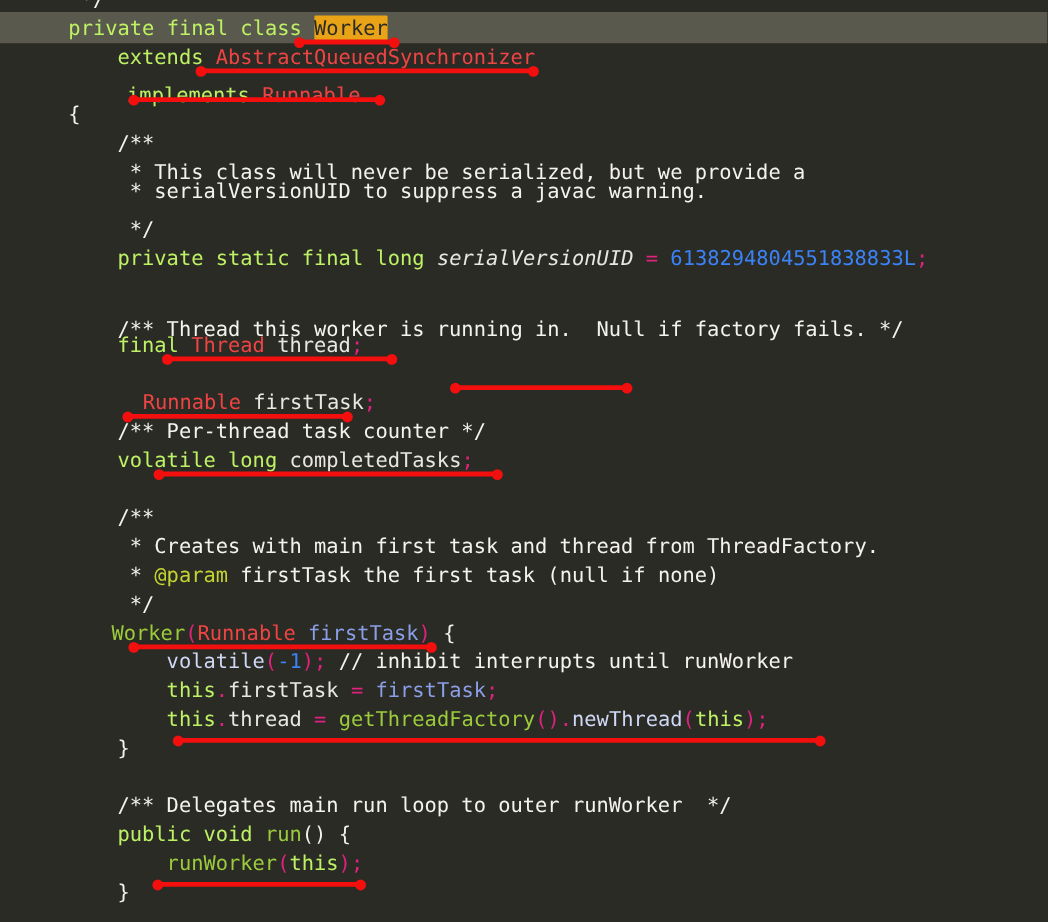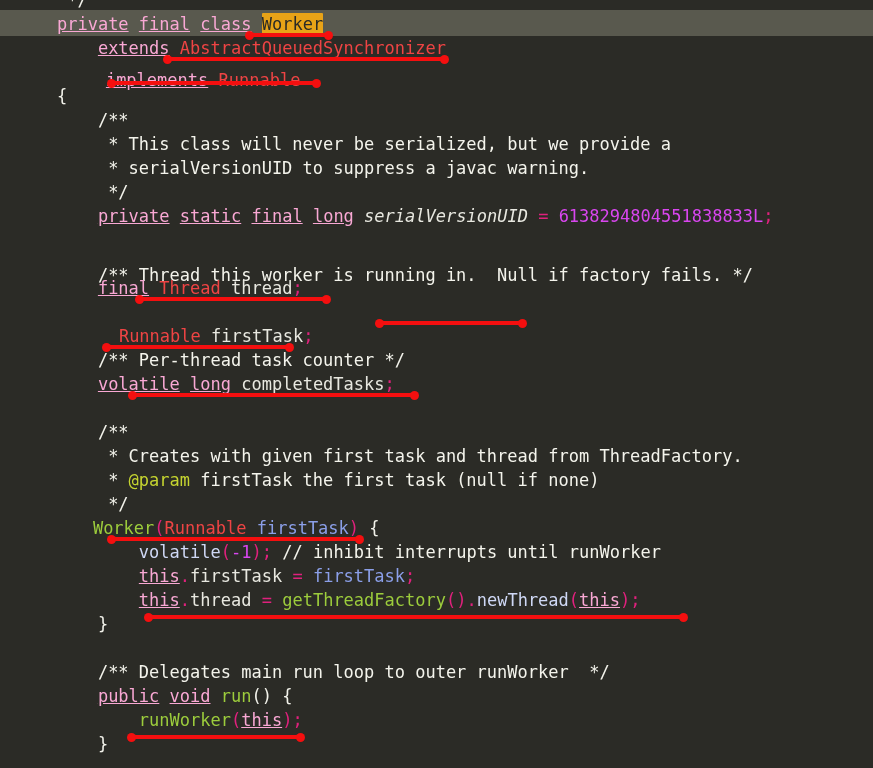--- a/index.html
+++ b/index.html
@@ -50,25 +50,25 @@
   .line-highlight {
     position: absolute;
     left: 0;
     width: 873px;
     height: 26px;
     background: #59594e;
     z-index: 1;
   }
 
   
-  .kw      { color: #f9a8d4; text-decoration: underline; }          
+  .kw      { color: #bef264; }          
   .type    { color: #ef4444; }          
   .cmt     { color: #f4f4ec; }          
   .doctag  { color: #c5d430; }          
-  .num     { color: #d946ef; }          
+  .num     { color: #3b82f6; }          
   .meth    { color: #9ccc3c; }          
   .param   { color: #8b9fe8; }          
   .punct   { color: #e0217d; }          
   .plain   { color: #f2f2ea; }
   .fld     { color: #e8e8e0; }
   .fieldit { color: #e8e8e0; font-style: italic; }
   .call    { color: #cfd8f5; }
 
   
   .sel-token {
@@ -122,41 +122,41 @@
     <div class="line" style="top:36px;"><span class="plain">        </span><span class="kw">extends</span><span class="plain"> </span><span class="type">AbstractQueuedSynchronizer</span></div>
 
     <div class="line" style="top:68px;margin-left:8px;"><span class="plain">        </span><span class="kw">implements</span><span class="plain"> </span><span class="type">Runnable</span></div>
 
     <div class="line" style="top:84px;"><span class="plain">    </span><span class="plain">{</span></div>
 
     <div class="line" style="top:108px;"><span class="plain">        </span><span class="cmt">/**</span></div>
 
     <div class="line" style="top:132px;"><span class="plain">        </span><span class="cmt"> * This class will never be serialized, but we provide a</span></div>
 
-    <div class="line" style="top:156px;"><span class="plain">        </span><span class="cmt"> * serialVersionUID to suppress a javac warning.</span></div>
+    <div class="line" style="top:148px;"><span class="plain">        </span><span class="cmt"> * serialVersionUID to suppress a javac warning.</span></div>
 
     <div class="line" style="top:180px;"><span class="plain">        </span><span class="cmt"> */</span></div>
 
     <div class="line" style="top:204px;"><span class="plain">        </span><span class="kw">private</span><span class="plain"> </span><span class="kw">static</span><span class="plain"> </span><span class="kw">final</span><span class="plain"> </span><span class="kw">long</span><span class="plain"> </span><span class="fieldit">serialVersionUID</span><span class="plain"> </span><span class="punct">=</span><span class="plain"> </span><span class="num">6138294804551838833L</span><span class="punct">;</span></div>
 
     <div class="line" style="top:263px;"><span class="plain">        </span><span class="cmt">/** Thread this worker is running in.  Null if factory fails. */</span></div>
 
     <div class="line" style="top:276px;"><span class="plain">        </span><span class="kw">final</span><span class="plain"> </span><span class="type">Thread</span><span class="plain"> </span><span class="fld">thread</span><span class="punct">;</span></div>
 
     <div class="line" style="top:300px;"><span class="plain">        </span></div>
 
     <div class="line" style="top:324px;padding-left:37px;"><span class="plain">        </span><span class="type">Runnable</span><span class="plain"> </span><span class="fld">firstTask</span><span class="punct">;</span></div>
 
     <div class="line" style="top:348px;"><span class="plain">        </span><span class="cmt">/** Per-thread task counter */</span></div>
 
     <div class="line" style="top:372px;"><span class="plain">        </span><span class="kw">volatile</span><span class="plain"> </span><span class="kw">long</span><span class="plain"> </span><span class="fld">completedTasks</span><span class="punct">;</span></div>
 
     <div class="line" style="top:420px;"><span class="plain">        </span><span class="cmt">/**</span></div>
 
-    <div class="line" style="top:444px;"><span class="plain">        </span><span class="cmt"> * Creates with given first task and thread from ThreadFactory.</span></div>
+    <div class="line" style="top:444px;"><span class="plain">        </span><span class="cmt"> * Creates with main first task and thread from ThreadFactory.</span></div>
 
     <div class="line" style="top:468px;"><span class="plain">        </span><span class="cmt"> * </span><span class="doctag">@param</span><span class="cmt"> firstTask the first task (null if none)</span></div>
 
     <div class="line" style="top:492px;"><span class="plain">        </span><span class="cmt"> */</span></div>
 
     <div class="line" style="top:516px;padding-left:11px;"><span class="plain">        </span><span class="meth">Worker</span><span class="punct">(</span><span class="type">Runnable</span><span class="plain"> </span><span class="param">firstTask</span><span class="punct">)</span><span class="plain"> </span><span class="plain">{</span></div>
 
     <div class="line" style="top:540px;"><span class="plain">            </span><span class="call">volatile</span><span class="punct">(</span><span class="num">-1</span><span class="punct">)</span><span class="punct">;</span><span class="plain"> </span><span class="cmt">// inhibit interrupts until runWorker</span></div>
 
     <div class="line" style="top:564px;"><span class="plain">            </span><span class="kw">this</span><span class="punct">.</span><span class="fld">firstTask</span><span class="plain"> </span><span class="punct">=</span><span class="plain"> </span><span class="param">firstTask</span><span class="punct">;</span></div>

